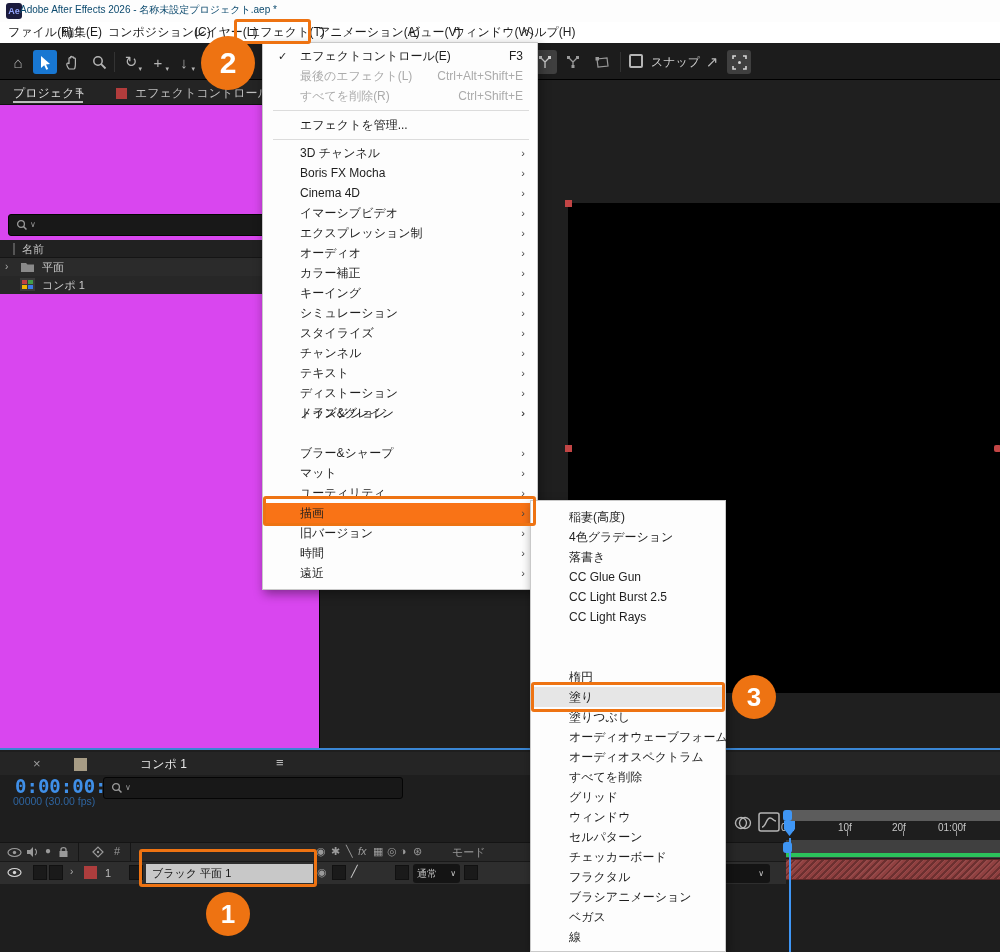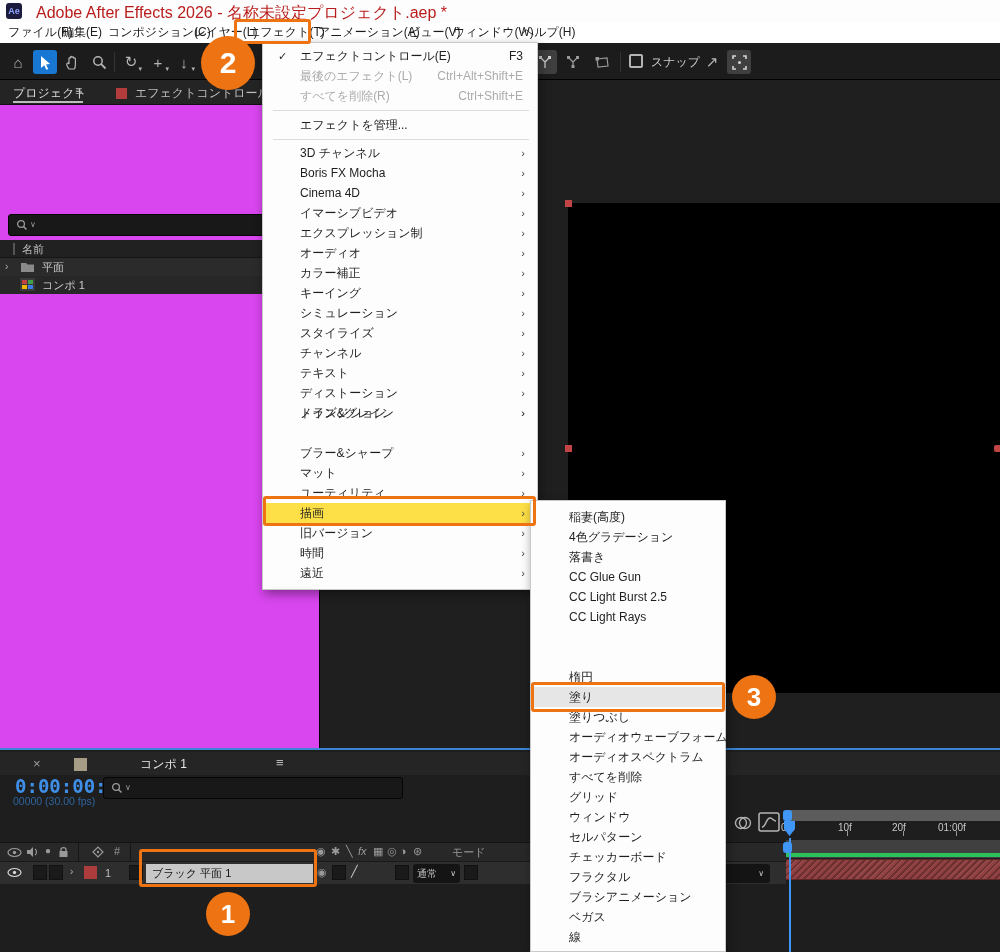--- a/index.html
+++ b/index.html
@@ -4,21 +4,21 @@
 <style>
   * { margin:0; padding:0; box-sizing:border-box; font-family:"Liberation Sans", sans-serif; }
   html,body { background:#000; }
   #root { position:relative; width:1000px; height:952px; overflow:hidden; background:#1e1e1e; }
   .abs { position:absolute; }
 
   
   .titlebar { left:0; top:0; width:1000px; height:22px; background:#fdfdfd; }
   .ae-logo { left:6px; top:3px; width:16px; height:16px; background:#1b1b3d; color:#94a6ff;
              font-size:9px; font-weight:bold; border-radius:3px; display:flex; align-items:center; justify-content:center; }
-  .title-text { left:36px; top:3px; font-size:16px; color:#b91c1c; white-space:nowrap; }
+  .title-text { left:20px; top:3px; font-size:10px; color:#0c4a6e; white-space:nowrap; }
 
   
   .menubar { left:0; top:22px; width:1000px; height:21px; background:#ffffff; }
   .mb-item { position:absolute; top:2px; font-size:12px; color:#1c1c1c; white-space:nowrap; }
 
   
   .toolbar { left:0; top:43px; width:1000px; height:37px; background:#1c1c1c; border-bottom:1px solid #000; }
   .tool { position:absolute; top:7px; width:24px; height:24px; display:flex; align-items:center; justify-content:center;
           color:#b5b5b5; font-size:15px; border-radius:3px; }
   .tool.sel-blue { background:#1877d2; color:#fff; }
@@ -95,21 +95,21 @@
   .menu-panel { background:#fdfdfd; border:1px solid #c9c9c9; box-shadow:2px 4px 10px rgba(0,0,0,.4); z-index:50; }
   .effect-menu { left:262px; top:42px; width:276px; height:548px; }
   .draw-submenu { left:530px; top:500px; width:196px; height:452px; }
   .menu-row { position:absolute; left:2px; width:272px; height:20px; font-size:12px; color:#1e1e1e;
               display:flex; align-items:center; }
   .menu-row .lbl { position:absolute; left:35px; white-space:nowrap;text-align:center; }
   .menu-row .sc  { position:absolute; right:14px; color:#1e1e1e; }
   .menu-row.dis .lbl, .menu-row.dis .sc { color:#ababab; }
   .menu-row .check { position:absolute; left:13px; font-size:11px; }
   .menu-row .arrow { position:absolute; right:12px; font-size:11px; color:#444; }
-  .menu-row.hl { background:#fde047; }
+  .menu-row.hl { background:#f97316; }
   .menu-sep { position:absolute; left:10px; width:256px; height:1px; background:#dcdcdc; }
   .sub-row { position:absolute; left:2px; width:192px; height:20px; font-size:12px; color:#1e1e1e;
              display:flex; align-items:center; }
   .sub-row .lbl { position:absolute; left:36px; white-space:nowrap; }
   .sub-row.hl { background:#e6e6e6; }
 
   
   .anno-box { position:absolute; border:3px solid #ee7312; border-radius:3px; z-index:80; }
   .anno-circle { position:absolute; background:#ee7312; border-radius:50%; color:#fff; font-weight:bold;
                  display:flex; align-items:center; justify-content:center; z-index:90; }

